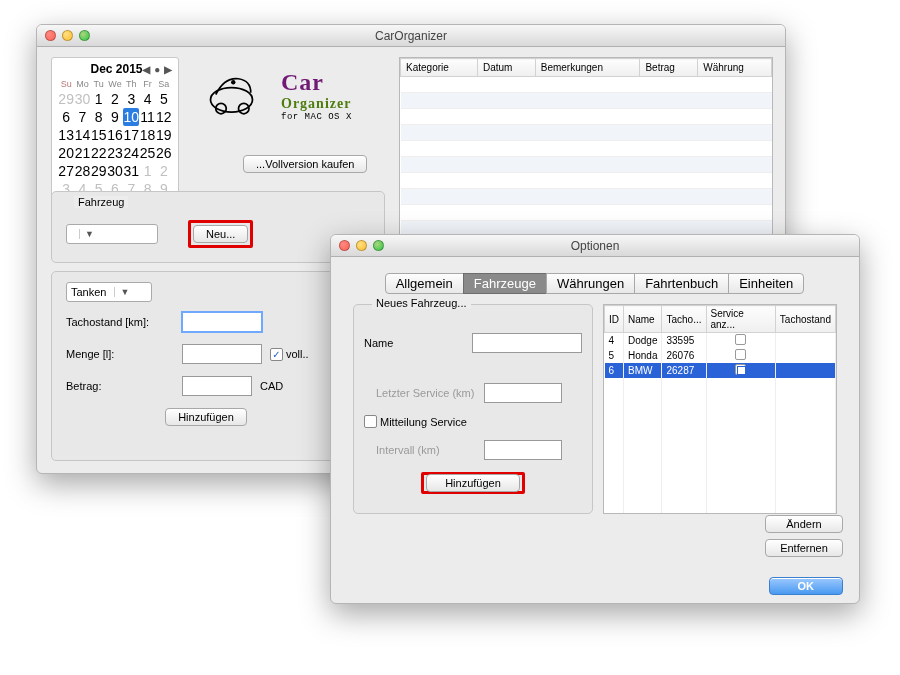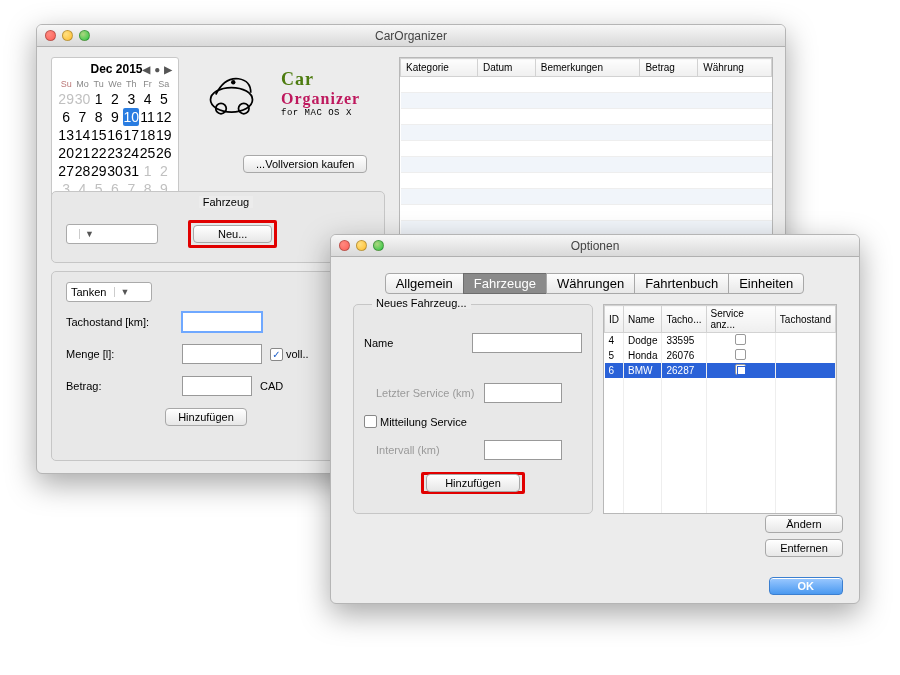--- a/index.html
+++ b/index.html
@@ -46,22 +46,22 @@
   .cal-nav { display:flex; gap:4px; font-size:10px; color:#555;}
   .cal-grid { display:grid; grid-template-columns: repeat(7, 1fr); text-align:center; }
   .cal-grid .dow { color:#888; font-size:9px; padding:1px 0;}
   .cal-grid .dow.sun { color:#b77; }
   .cal-grid .day { padding:1px 0; font-size:14px;}
   .cal-grid .day.other { color:#c0c0c0; }
   .cal-grid .day.today { background:#2a7de1; color:#fff; border-radius:2px; }
   .logo { position:absolute; left:170px; top:16px; width:180px; height:78px; }
   .logo svg { width:70px; height:56px; }
   .logo-text { position:absolute; left:74px; top:6px; font-family: Georgia, serif; }
-  .logo-text .car { color:#4d7c0f; font-size:18px; font-weight:bold; letter-spacing:1px;}
-  .logo-text .org { color:#be185d; font-size:16px; font-weight:bold; letter-spacing:1px;}
+  .logo-text .car { color:#701a75; font-size:24px; font-weight:bold; letter-spacing:1px;}
+  .logo-text .org { color:#4d7c0f; font-size:14px; font-weight:bold; letter-spacing:1px;}
   .logo-text .sub { font-family:"Courier New",monospace; font-size:9px; letter-spacing:0.5px;}
   .btn {
     display:inline-block; padding:2px 12px; font-size:11px;
     background: linear-gradient(#ffffff,#e7e7e7);
     border:1px solid #a8a8a8; border-radius:4px;
     box-shadow: 0 1px 0 #fff inset;
     cursor: default;
   }
   .btn.default { background: linear-gradient(#9cc9ff,#4a99f0); border-color:#3b7fd0; color:#fff; font-weight:bold;}
   .vollversion { position:absolute; left:206px; top:108px; }
@@ -72,21 +72,21 @@
   .grid-table table { width:100%; border-collapse:collapse; }
   .grid-table th { background: linear-gradient(#fdfdfd,#efefef); border:1px solid #d2d2d2; padding:3px 5px; text-align:left; font-weight:normal;}
   .grid-table td { border-bottom:1px solid #eee; height:16px; }
   .grid-table tr:nth-child(even) td { background:#f1f5fa; }
   .group {
     border:1px solid #c6c6c6; border-radius:5px;
     background:#e8e8e8;
     position:absolute;
   }
   .group-title { position:relative; top:-8px; left:8px; background:#ececec; padding:0 4px; font-size:11px; display:inline-block;}
-  .fahrzeug-group { left:14px; top:144px; right:400px;  padding:12px 14px 14px; height:72px;text-align:center; }
+  .fahrzeug-group { left:14px; top:144px; right:400px;  padding:12px 14px 14px; height:72px; }
   .dropdown { background:#fff; border:1px solid #aaa; border-radius:3px; padding:1px 4px; display:inline-flex; align-items:center; gap:8px; height:20px;}
   .dropdown .arrow { font-size:9px; color:#555; border-left:1px solid #ccc; padding-left:5px;}
   .highlight { border:3px solid #e10000; border-radius:2px; padding:2px;}
   .tanken-group { left:14px; top:224px; width:310px; padding:14px 14px 0; height:190px;}
   .row { display:flex; align-items:center; margin-bottom:12px; gap:8px;}
   .row label { width:108px; }
   input.txt { background:#fff; border:1px solid #999; height:20px; width:80px; padding:0 3px; font-size:11px;}
   input.txt.focus { outline:2px solid #6fa8ff; outline-offset:-1px;}
   .checkbox { display:inline-flex; align-items:center; gap:3px; }
   .checkbox .box { width:13px; height:13px; border:1px solid #888; border-radius:2px; background:#fff; display:inline-flex; align-items:center; justify-content:center; font-size:10px; color:#2262c9;}
@@ -291,21 +291,21 @@
     </div>
 
     <div class="group fahrzeug-group">
       <span class="group-title">Fahrzeug</span>
       <div style="display:flex; align-items:center; gap:30px; margin-top:4px;">
         <span class="dropdown" style="width:92px;">
           <span></span>
           <span class="arrow">▼</span>
         </span>
         <span class="highlight">
-          <span class="btn" style="padding:2px 24px;">Neu...</span>
+          <span class="btn" style="padding:2px 12px;">Neu...</span>
         </span>
       </div>
     </div>
 
     <div class="group tanken-group">
       <div style="margin-top:-4px; margin-bottom:10px;">
         <span class="dropdown" style="width:86px;">
           <span>Tanken</span>
           <span class="arrow">▼</span>
         </span>

